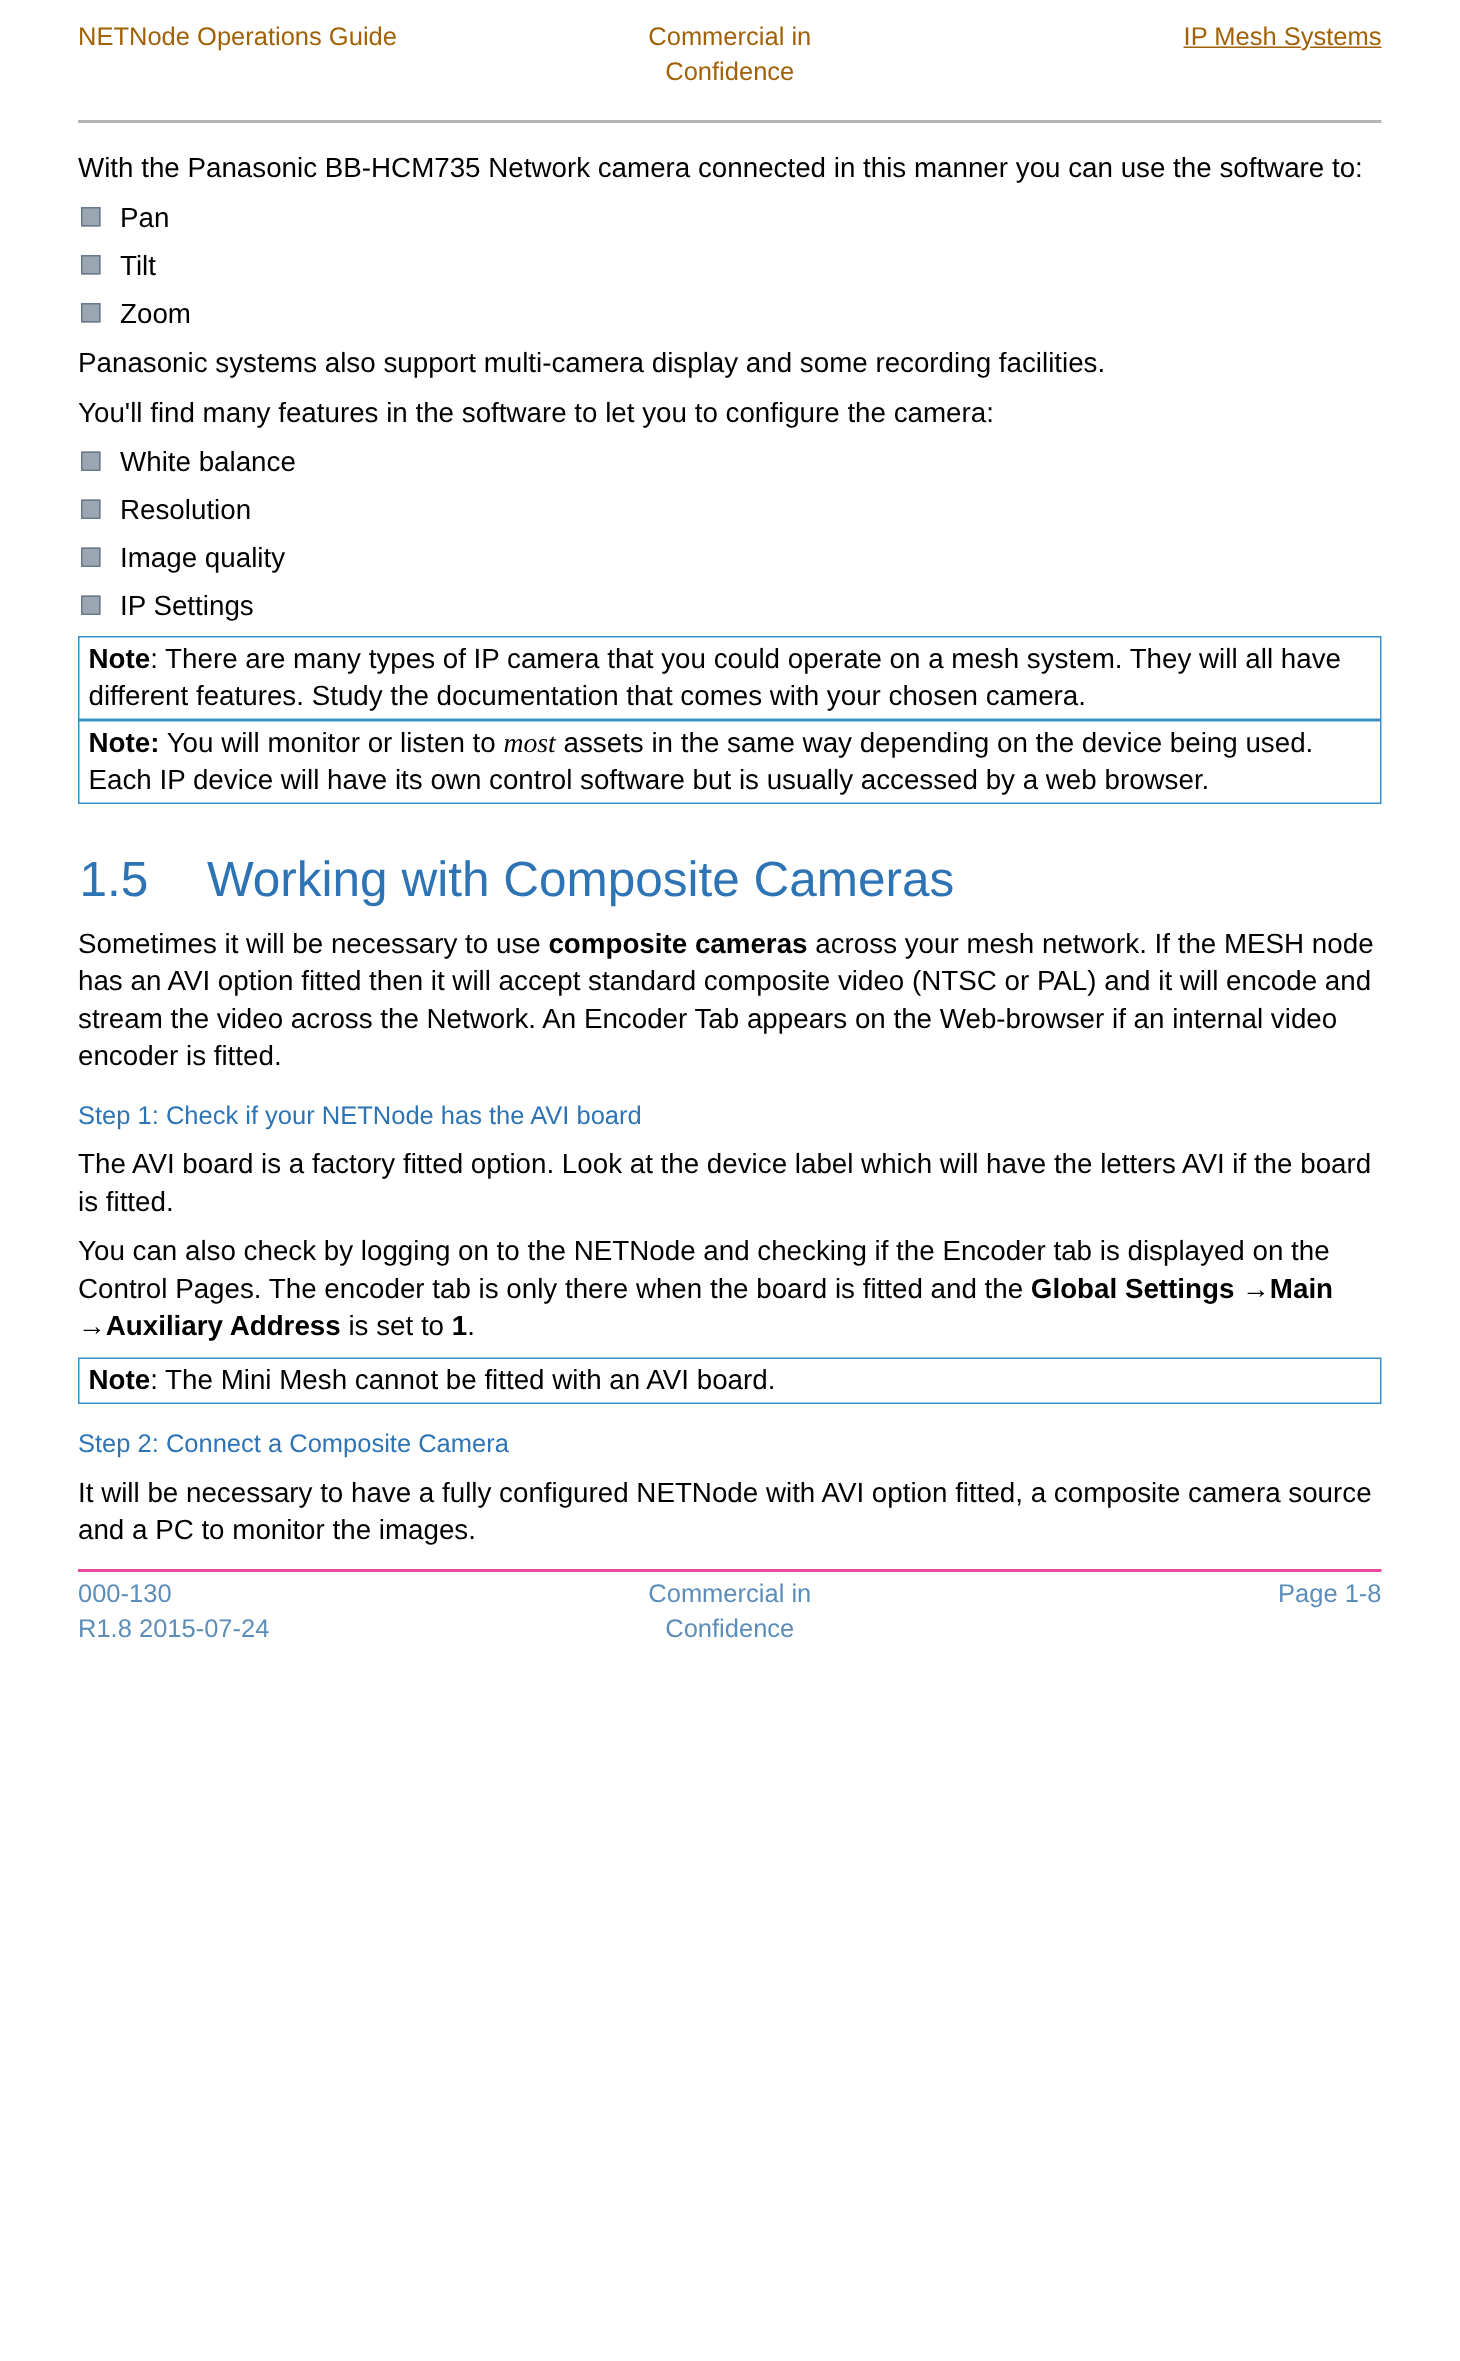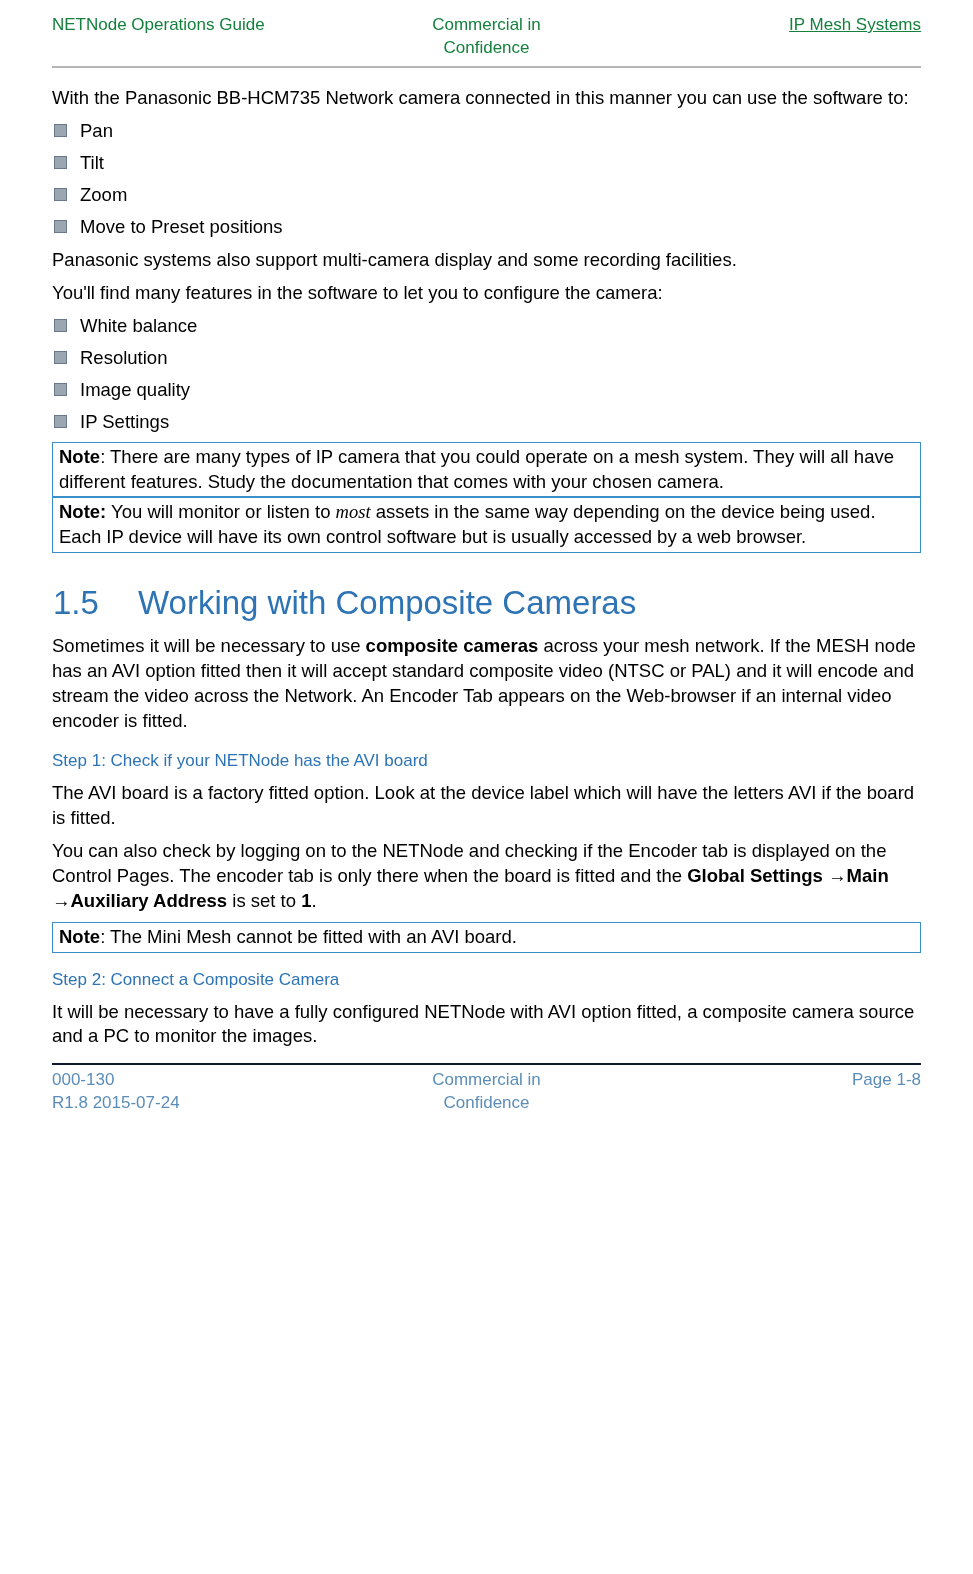--- a/index.html
+++ b/index.html
@@ -9,23 +9,23 @@
       color: #000;
       font-size: 18.5px;
       line-height: 1.35;
       width: 973px;
       box-sizing: border-box;
     }
     .page-header {
       display: flex;
       justify-content: space-between;
       align-items: flex-start;
-      color: #15803d;
+      color: #a16207;
       font-size: 17px;
-      padding-bottom: 6px;
+      padding-bottom: 20px;
       border-bottom: 2px solid #b5b5b5;
       margin-bottom: 18px;
     }
     .page-header .center {
       text-align: center;
       flex: 1;
     }
     .page-header .left {
       flex: 1;
       text-align: left;
@@ -35,21 +35,21 @@
       text-align: right;
       text-decoration: underline;
     }
     .page-footer {
       display: flex;
       justify-content: space-between;
       align-items: flex-start;
       color: #5b8db8;
       font-size: 17px;
       padding-top: 4px;
-      border-top: 2px solid #0f172a;
+      border-top: 2px solid #ec4899;
       margin-top: 14px;
     }
     .page-footer .center {
       text-align: center;
       flex: 1;
     }
     .page-footer .left {
       flex: 1;
       text-align: left;
     }
@@ -116,21 +116,20 @@
   </div>
   <div class="right">IP Mesh Systems</div>
 </div>
 
 <p>With the Panasonic BB-HCM735 Network camera connected in this manner you can use the software to:</p>
 
 <ul class="bullet-list">
   <li>Pan</li>
   <li>Tilt</li>
   <li>Zoom</li>
-  <li>Move to Preset positions</li>
 </ul>
 
 <p>Panasonic systems also support multi-camera display and some recording facilities.</p>
 <p>You'll find many features in the software to let you to configure the camera:</p>
 
 <ul class="bullet-list">
   <li>White balance</li>
   <li>Resolution</li>
   <li>Image quality</li>
   <li>IP Settings</li>

